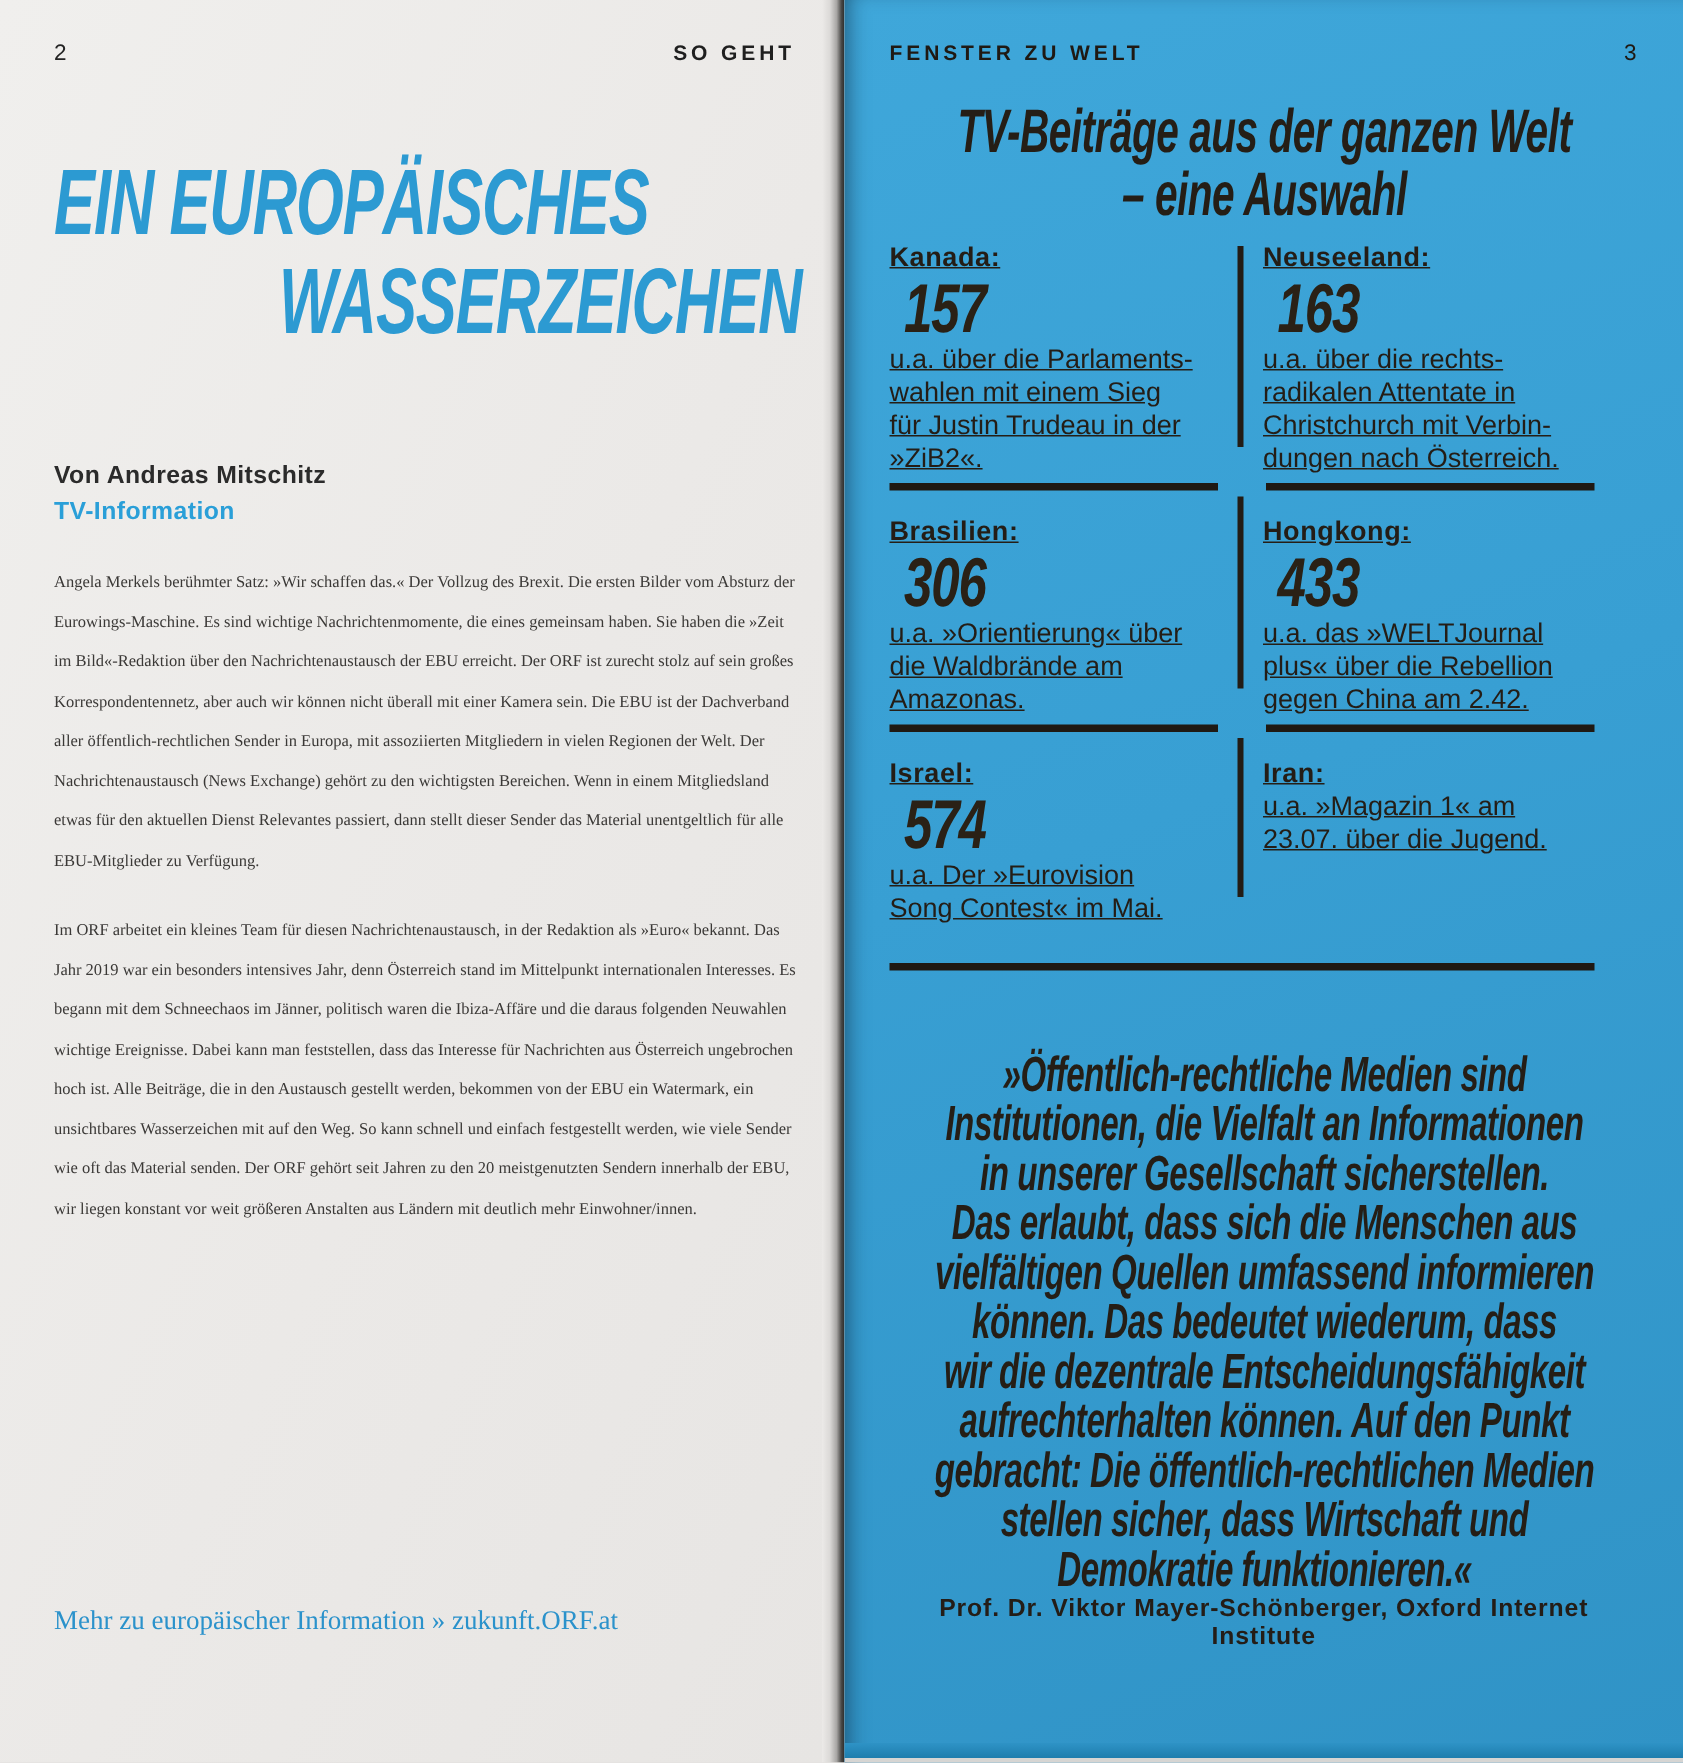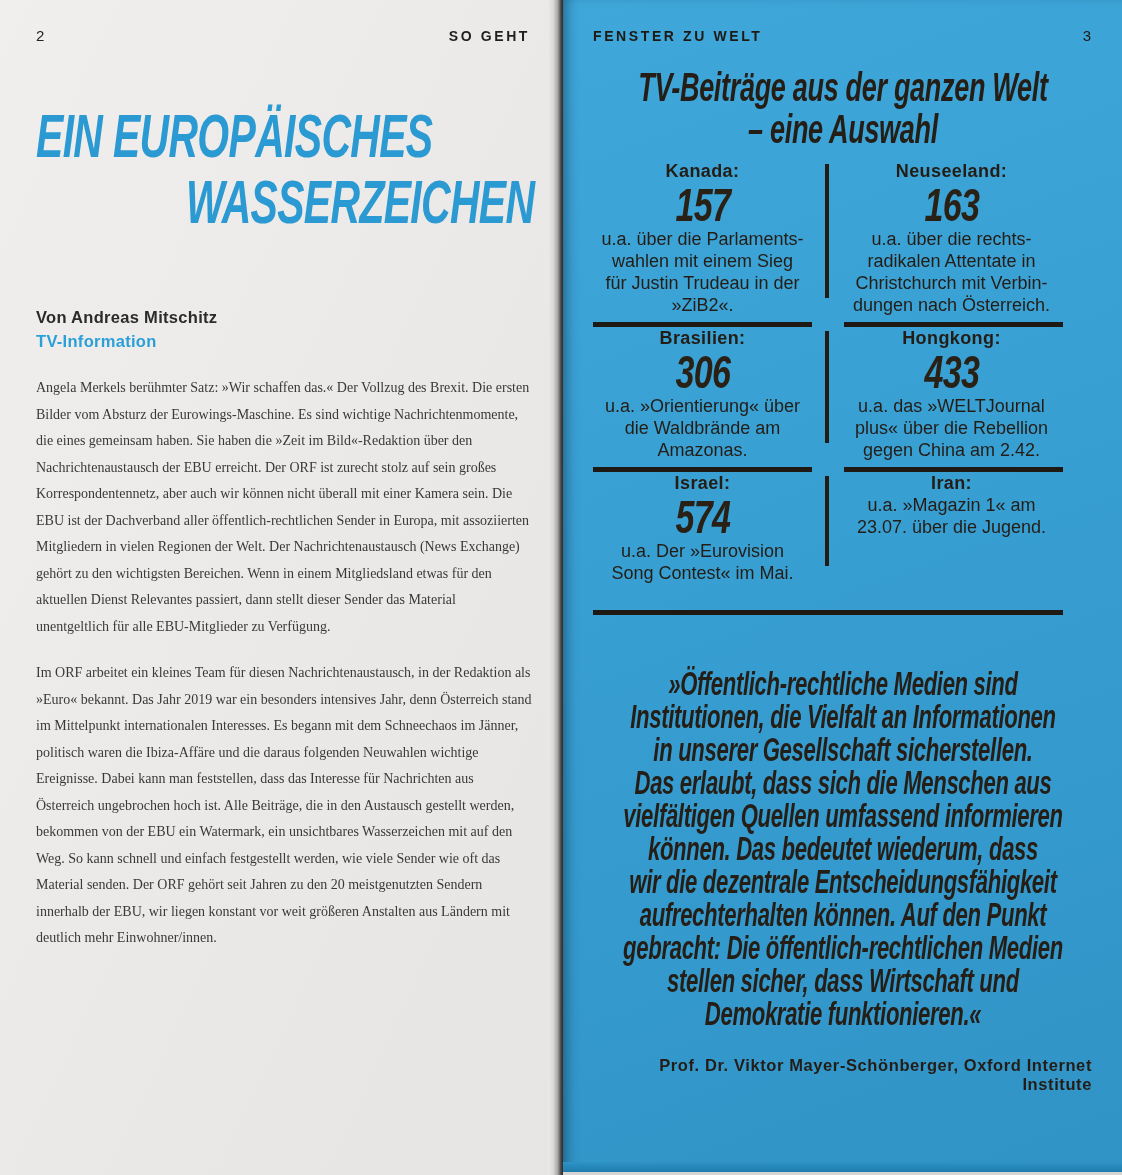--- a/index.html
+++ b/index.html
@@ -18,21 +18,21 @@
 
   .headline{margin-top:59px;color:#2c9ad2;font-style:italic;font-weight:700;}
   .hl-line{display:block;white-space:nowrap;font-size:62px;line-height:66px;
     letter-spacing:-1px;transform:scaleX(0.66);transform-origin:0 50%;}
   .hl-line2{margin-left:150px;}
 
   .byline{margin-top:70px;font-size:16.5px;font-weight:700;letter-spacing:.3px;color:#2b2b2b;line-height:24px;}
   .byline .dept{color:#2a9fd8;}
 
   .body-text{margin-top:22px;width:496px;font-family:"Liberation Serif",serif;
-    font-size:14px;line-height:26.5px;color:#3b3937;}
+    font-size:11px;line-height:26.5px;color:#3b3937;}
   .body-text p{margin:0 0 20px 0;}
 
   .more-link{position:absolute;left:36px;top:1070px;font-family:"Liberation Serif",serif;
     font-size:18px;color:#2b92cb;text-decoration:none;cursor:pointer;}
 
   
   .gutter{width:15px;
     background:linear-gradient(to right,#eceae8 0%,#dbd9d7 35%,#a8a6a4 65%,#4a4947 86%,#2c2b2a 100%);}
 
   
@@ -43,35 +43,35 @@
   }
   .page-right .runhead{color:#1f1913;}
   .page-right .pageno{color:#1f1913;}
 
   .rtitle{margin-top:22px;width:690px;margin-left:-95px;text-align:center;
     font-style:italic;font-weight:700;color:#251e16;transform:scaleX(0.66);}
   .rtitle-line{display:block;white-space:nowrap;font-size:41px;line-height:42px;letter-spacing:-.5px;}
 
   .stats{width:470px;margin:10px auto 0 0;}
   .stat-row{display:flex;align-items:stretch;}
-  .stat-cell{width:219px;text-align:center;}
-  .stat-row .pad{padding-top:0;}
+  .stat-cell{width:219px;text-align:left;text-decoration:underline;}
+  .stat-row .pad{padding-top:16px;}
   .vdiv{width:4px;background:#231c15;margin:4px 13px 18px 13px;}
   .country{font-size:18px;font-weight:700;letter-spacing:.4px;line-height:22px;color:#241d16;}
   .count{display:inline-block;font-style:italic;font-weight:700;font-size:46px;line-height:46px;
     letter-spacing:-1px;transform:scaleX(0.74);color:#2a2116;}
   .desc{font-size:18px;line-height:22px;white-space:pre-line;color:#241d16;}
   .rules-row{display:flex;gap:32px;margin-top:6px;}
   .rule{width:219px;height:5px;background:#1f1913;}
   .rule-full{width:470px;height:5px;background:#1f1913;margin-top:26px;}
 
   .quote{margin-top:52px;width:760px;margin-left:-130px;text-align:center;
     font-style:italic;font-weight:700;font-size:33px;line-height:33px;letter-spacing:-.5px;
     color:#251e16;white-space:pre-line;transform:scaleX(0.67);}
-  .attribution{margin-top:26px;text-align:right;font-size:16.5px;font-weight:700;
+  .attribution{margin-top:1px;text-align:center;font-size:16.5px;font-weight:700;
     letter-spacing:.6px;color:#241d17;}
 
   .bottom-band{position:absolute;left:0;right:0;bottom:0;height:13px;
     background:linear-gradient(to bottom,#2e93c6,#1e7dad);
     border-bottom:3px solid #d6d5d3;box-sizing:border-box;}
 </style>
 </head>
 <body>
 
 <div class="spread">
@@ -90,20 +90,21 @@
     <div class="byline">
       <div>Von Andreas Mitschitz</div>
       <div class="dept">TV-Information</div>
     </div>
 
     <div class="body-text">
       <p>Angela Merkels berühmter Satz: »Wir schaffen das.« Der Vollzug des Brexit. Die ersten Bilder vom Absturz der Eurowings-Maschine. Es sind wichtige Nachrichtenmomente, die eines gemeinsam haben. Sie haben die »Zeit im Bild«-Redaktion über den Nachrichtenaustausch der EBU erreicht. Der ORF ist zurecht stolz auf sein großes Korrespondentennetz, aber auch wir können nicht überall mit einer Kamera sein. Die EBU ist der Dachverband aller öffentlich-rechtlichen Sender in Europa, mit assoziierten Mitgliedern in vielen Regionen der Welt. Der Nachrichtenaustausch (News Exchange) gehört zu den wichtigsten Bereichen. Wenn in einem Mitgliedsland etwas für den aktuellen Dienst Relevantes passiert, dann stellt dieser Sender das Material unentgeltlich für alle EBU-Mitglieder zu Verfügung.</p>
       <p>Im ORF arbeitet ein kleines Team für diesen Nachrichtenaustausch, in der Redaktion als »Euro« bekannt. Das Jahr 2019 war ein besonders intensives Jahr, denn Österreich stand im Mittelpunkt internationalen Interesses. Es begann mit dem Schneechaos im Jänner, politisch waren die Ibiza-Affäre und die daraus folgenden Neuwahlen wichtige Ereignisse. Dabei kann man feststellen, dass das Interesse für Nachrichten aus Österreich ungebrochen hoch ist. Alle Beiträge, die in den Austausch gestellt werden, bekommen von der EBU ein Watermark, ein unsichtbares Wasserzeichen mit auf den Weg. So kann schnell und einfach festgestellt werden, wie viele Sender wie oft das Material senden. Der ORF gehört seit Jahren zu den 20 meistgenutzten Sendern innerhalb der EBU, wir liegen konstant vor weit größeren Anstalten aus Ländern mit deutlich mehr Einwohner/innen.</p>
     </div>
 
+    <a class="more-link">Mehr zu europäischer Information » zukunft.ORF.at</a>
   </div>
 
   <div class="gutter"></div>
 
   <div class="page-right">
     <div class="page-head">
       <span class="runhead">FENSTER ZU WELT</span>
       <span class="pageno">3</span>
     </div>
 

